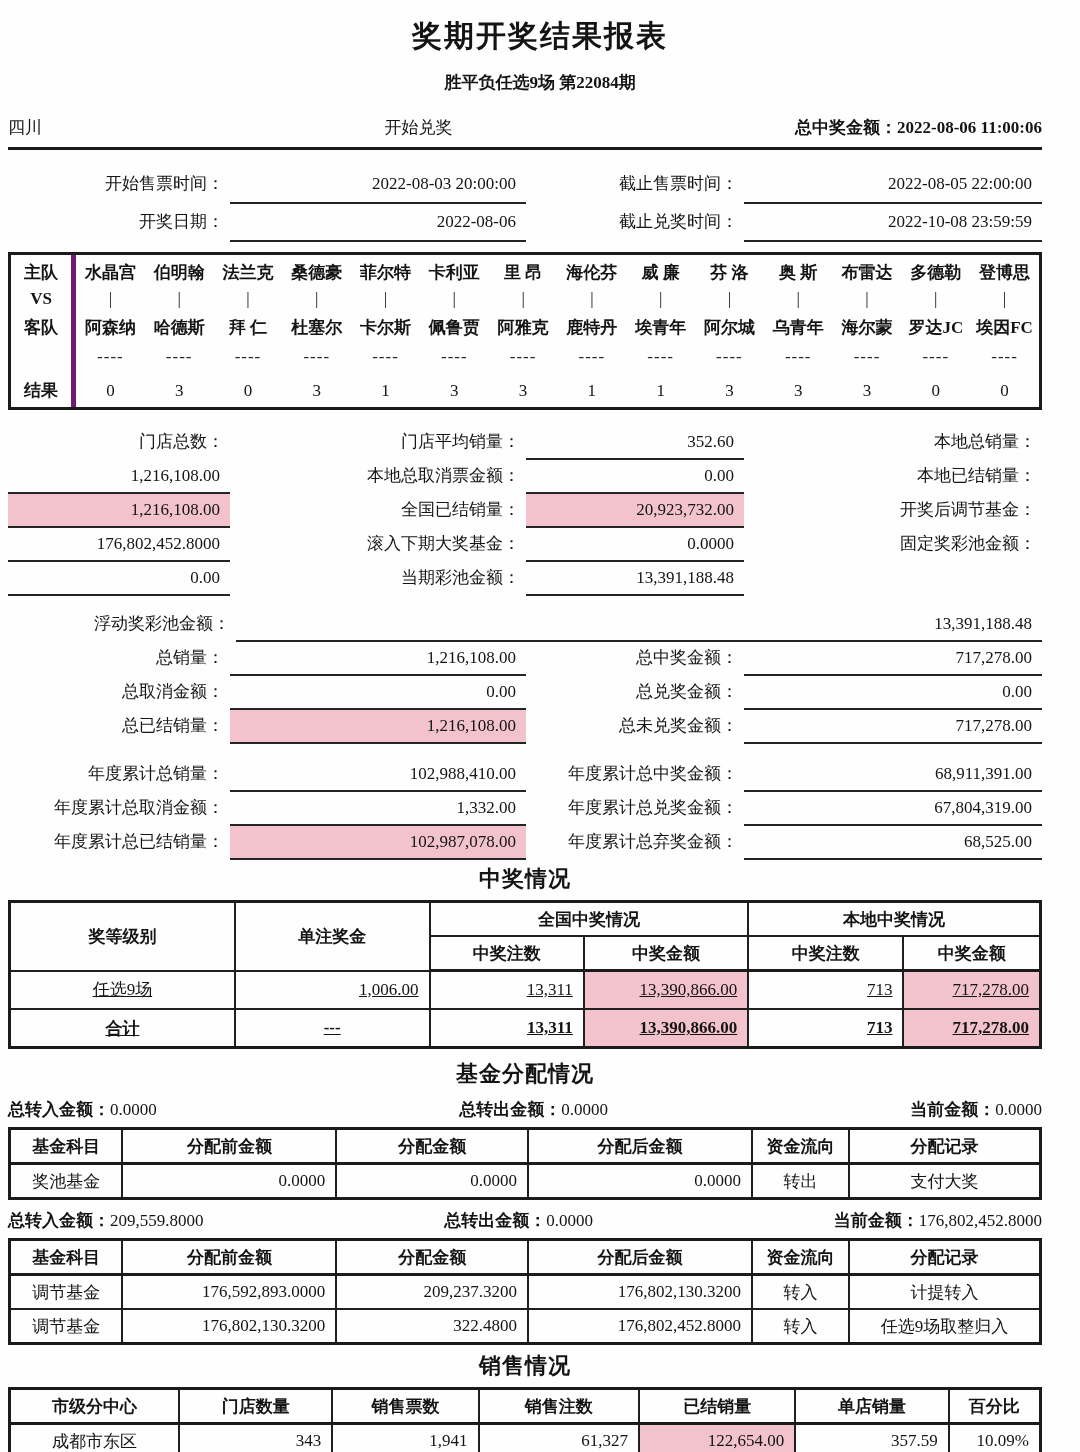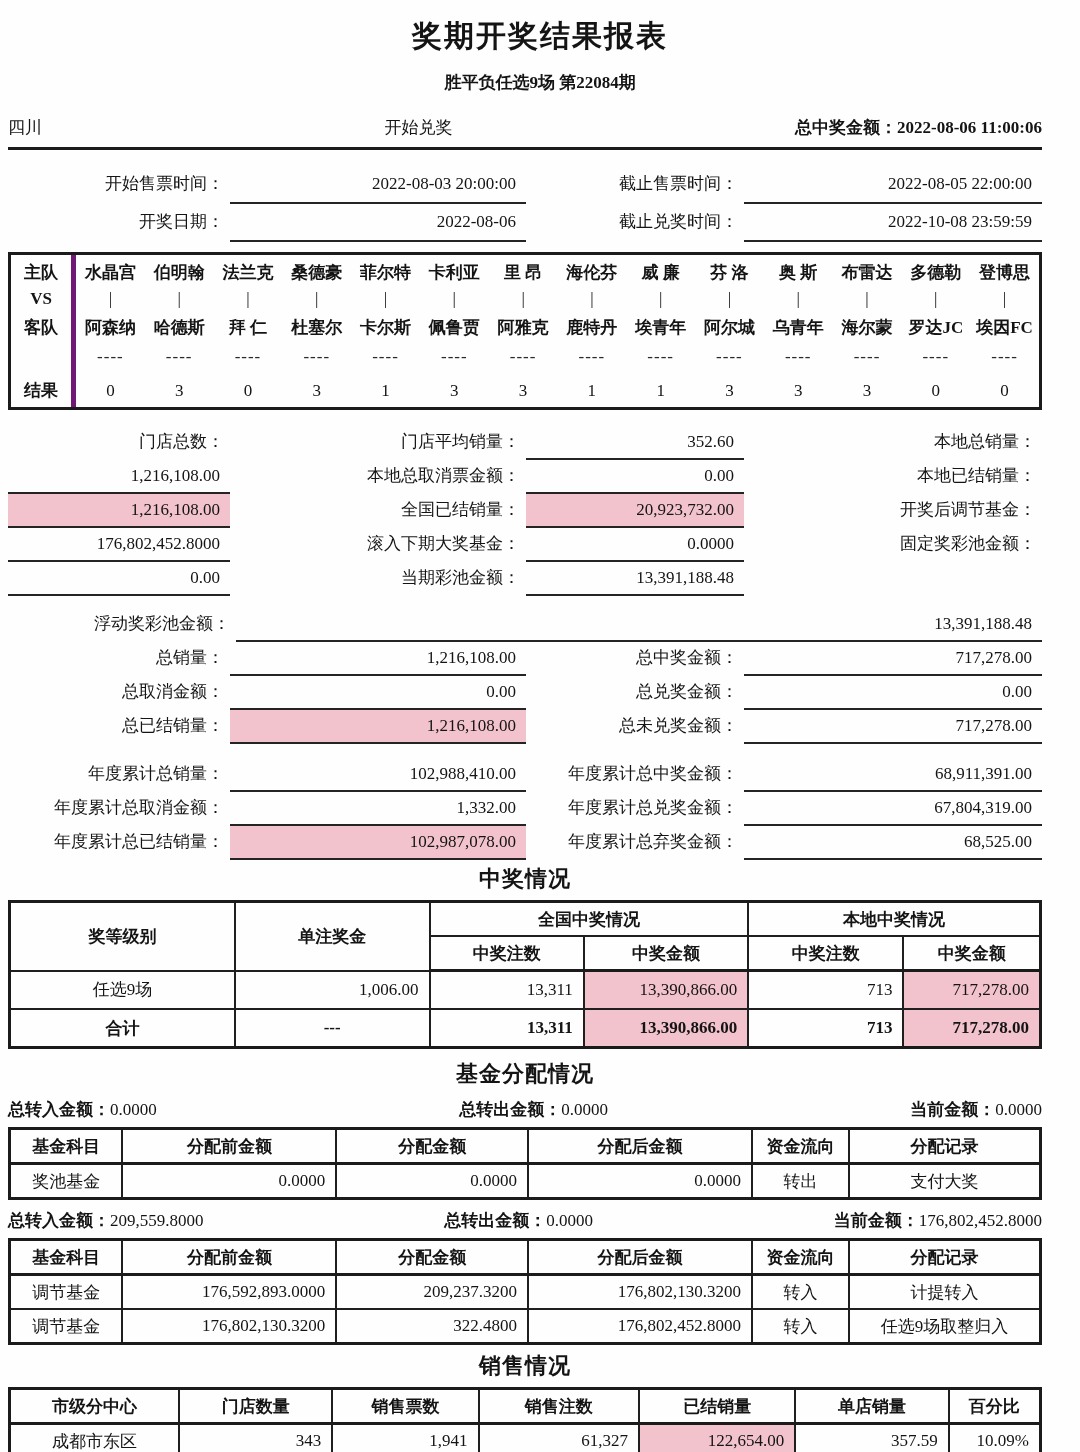--- a/index.html
+++ b/index.html
@@ -36,21 +36,21 @@
   
   .sect{text-align:center;font-size:22px;font-weight:bold;margin-top:10px;letter-spacing:1px;}
   
   table{border-collapse:collapse;width:1034px;table-layout:fixed;font-size:17px;}
   th,td{border:2px solid #1f1f1f;padding:0 10px;height:32px;white-space:nowrap;overflow:hidden;}
   th{font-weight:bold;text-align:center;padding:0 4px;}
   td.num{text-align:right;}
   td.ctr{text-align:center;}
   .prize{margin-top:6px;border:3px solid #1b1b1b;}
   .prize thead tr:last-child th{border-bottom:3px solid #1b1b1b;}
-  .prize td{height:36px;}
+  .prize td{height:36px;text-decoration:underline;}
   .bold td{font-weight:bold;}
   .fundsum{display:flex;justify-content:space-between;font-size:17px;margin-top:8px;height:26px;line-height:26px;}
   .fundsum .lab{font-weight:bold;}
   .fund{margin-top:4px;border:3px solid #1b1b1b;}
   .fund thead th{border-bottom:3px solid #1b1b1b;}
   .sales{margin-top:6px;border:3px solid #1b1b1b;}
   .sales thead th{border-bottom:3px solid #1b1b1b;}
 </style>
 </head>
 <body>

